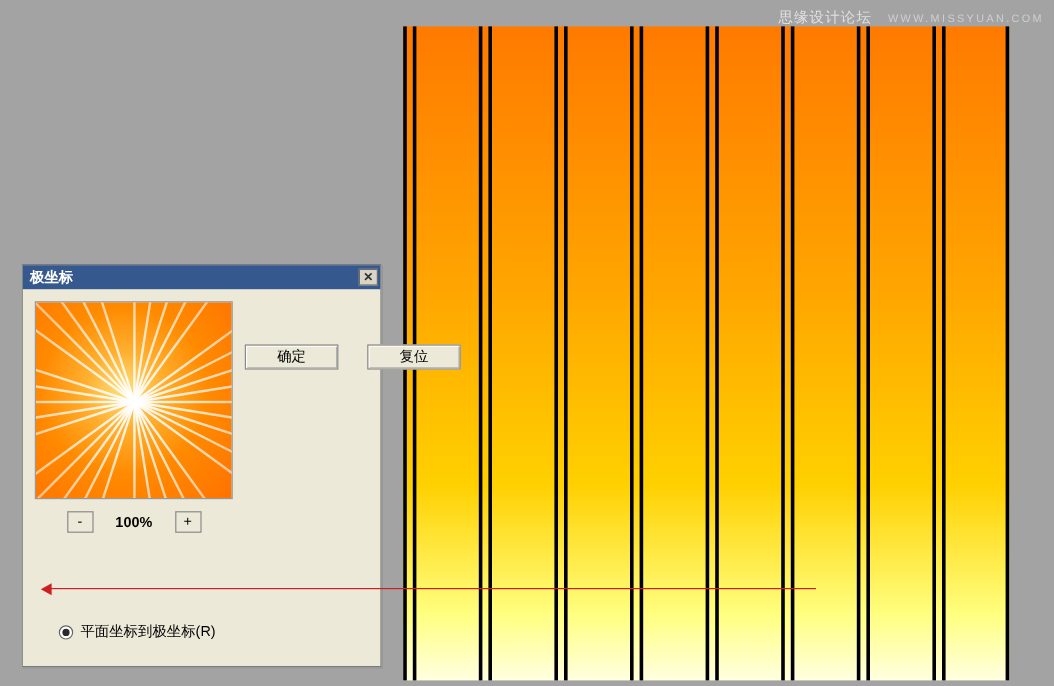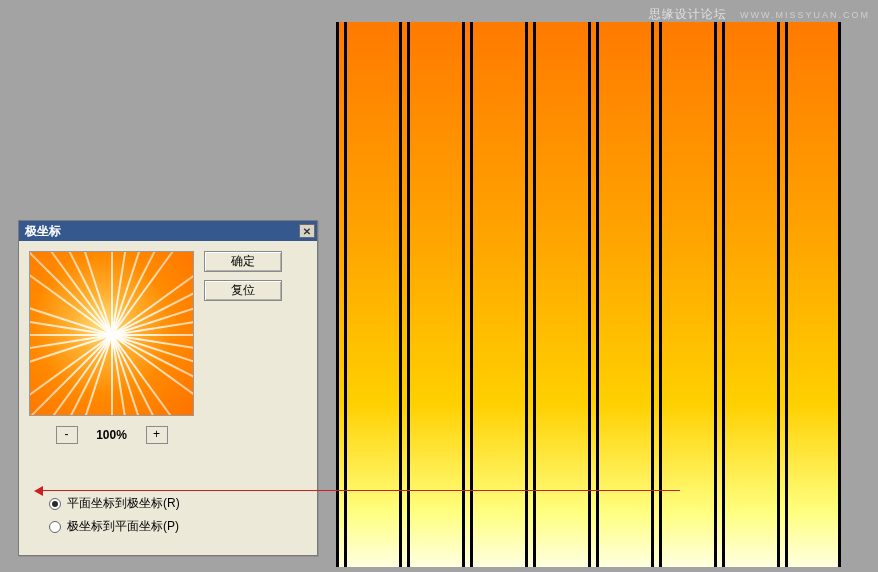--- a/index.html
+++ b/index.html
@@ -116,22 +116,23 @@
       cursor: pointer;
       font-size: 12px;
     }
     .zoom-val {
       min-width: 40px;
       text-align: center;
       font-weight: bold;
     }
     .btn-col {
       display: flex;
-      flex-direction: column;
-      gap: 8px;
+      flex-direction: row;
+      gap: 24px;
+      margin-top: 36px;
     }
     .win-btn {
       width: 78px;
       height: 21px;
       background: #ece9d8;
       border: 1px solid #8a8a8a;
       box-shadow: inset 1px 1px 0 #fff, inset -1px -1px 0 #b0b0b0;
       text-align: center;
       line-height: 19px;
       cursor: pointer;
@@ -271,18 +272,14 @@
     <div class="btn-col">
       <div class="win-btn">确定</div>
       <div class="win-btn">复位</div>
     </div>
   </div>
   <div class="radio-group">
     <div class="radio-row">
       <div class="radio selected"></div>
       <span>平面坐标到极坐标(R)</span>
     </div>
-    <div class="radio-row">
-      <div class="radio"></div>
-      <span>极坐标到平面坐标(P)</span>
-    </div>
   </div>
 </div>
 
 </body></html>

